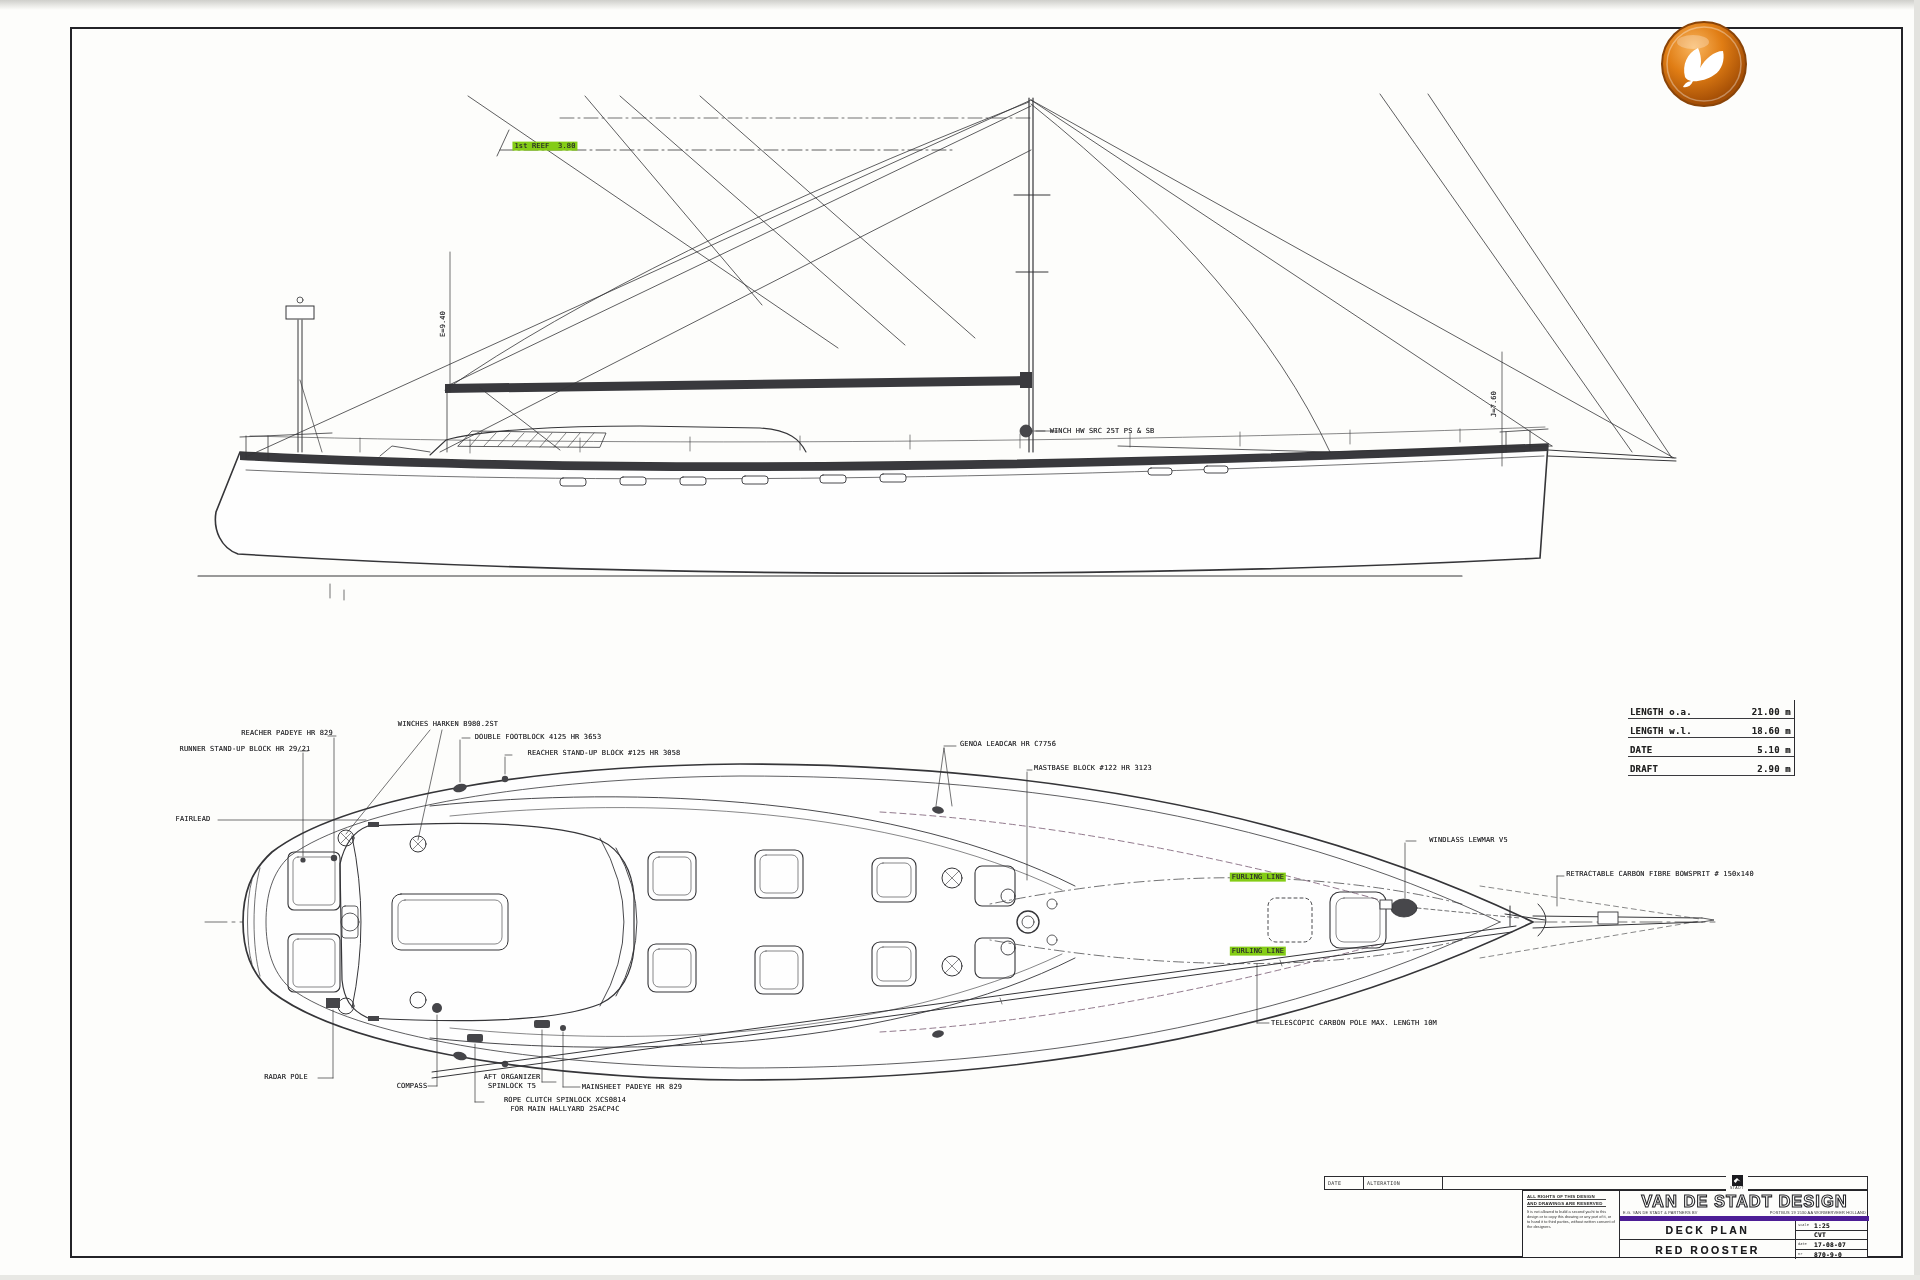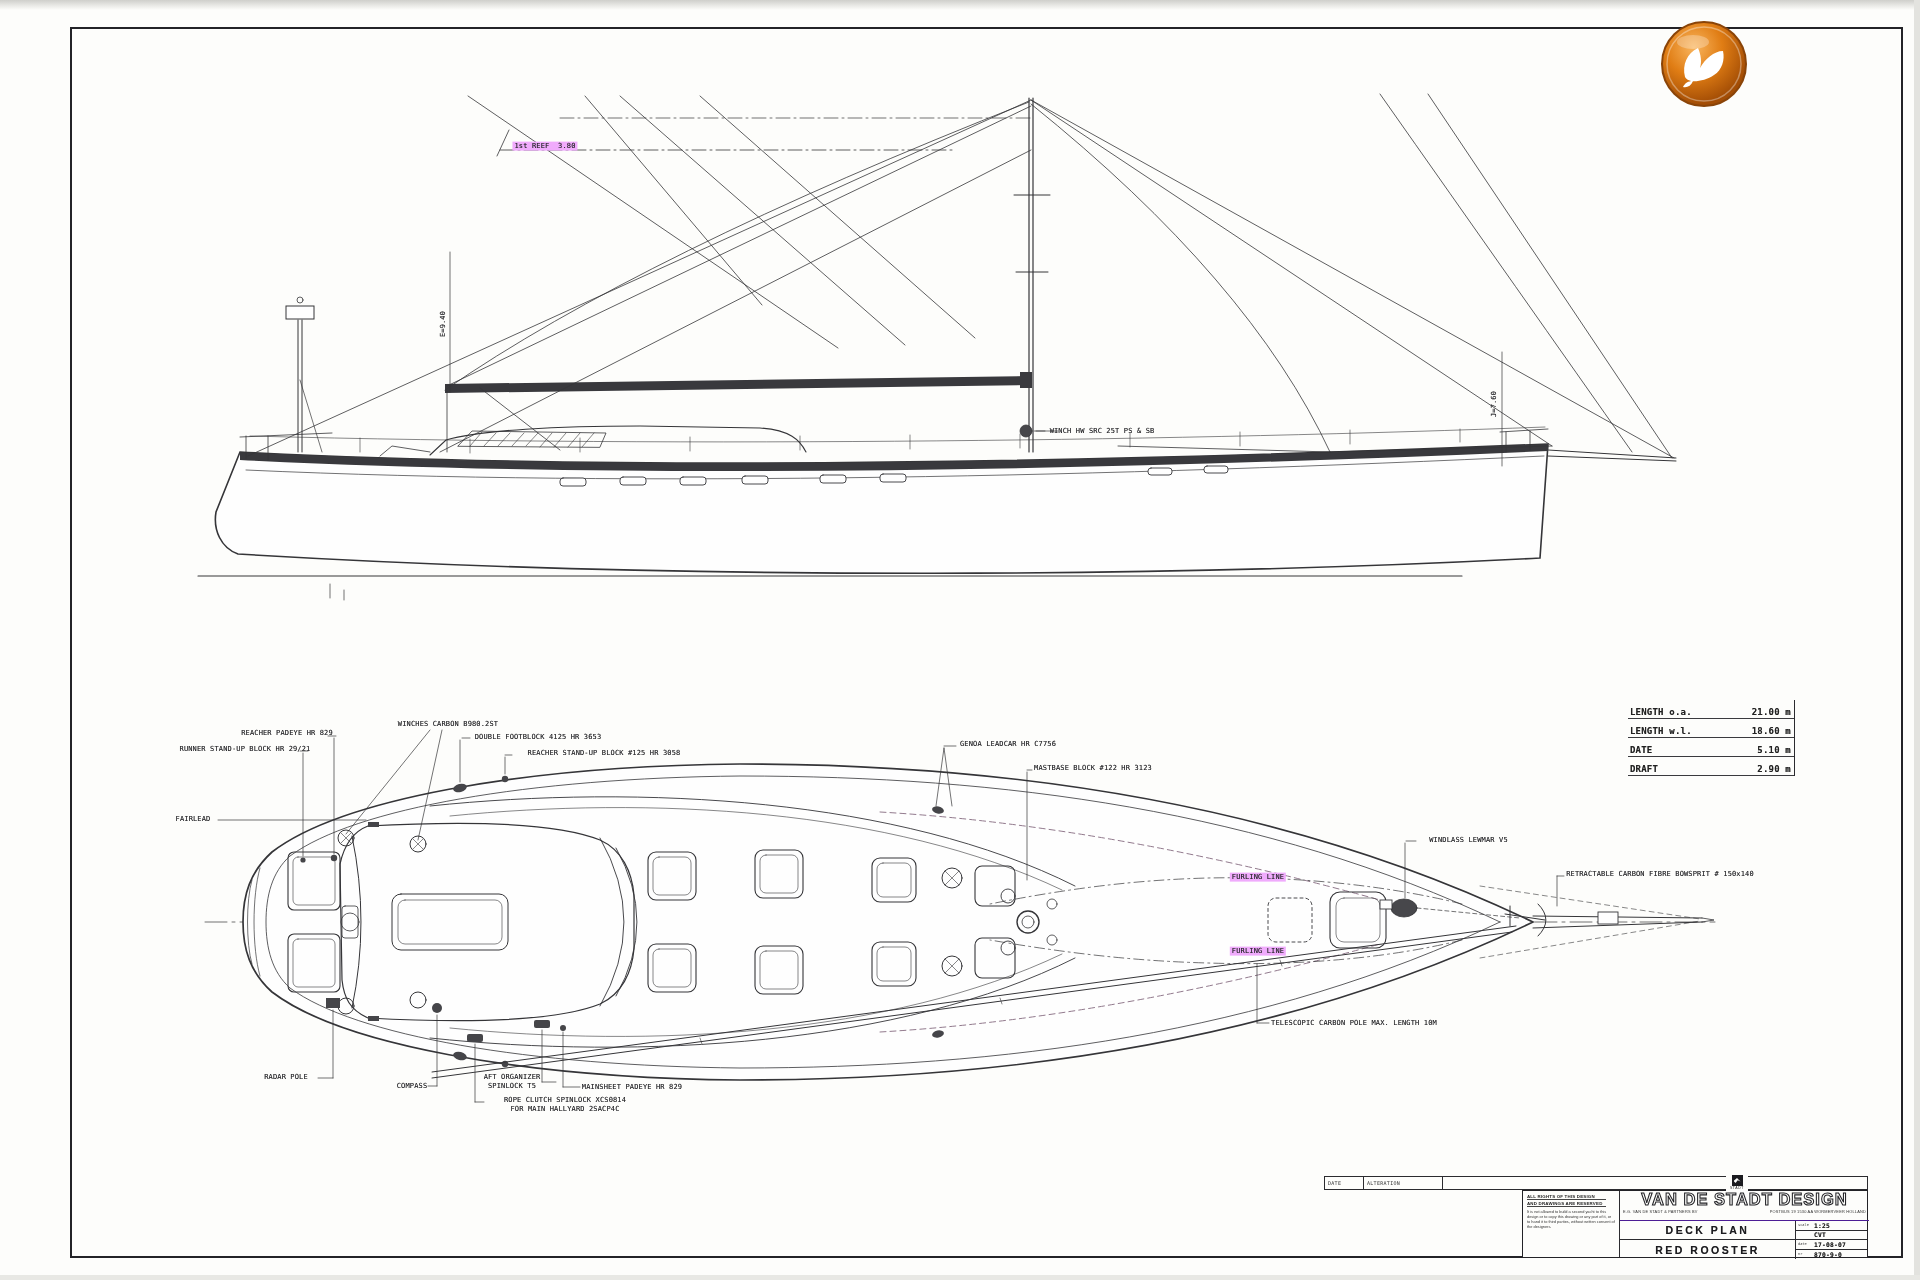--- a/index.html
+++ b/index.html
@@ -9,21 +9,21 @@
     background:linear-gradient(#cfcfcb,#f0f0ed 70%,rgba(255,255,255,0));}
   .scan-right{position:absolute;right:0;top:0;width:6px;height:1280px;background:#e3e3df;}
   .scan-bottom{position:absolute;left:0;bottom:0;width:1920px;height:5px;background:#e8e8e4;}
   .frame{position:absolute;left:70px;top:27px;width:1833px;height:1231px;
     border:2px solid #232327;box-sizing:border-box;}
   svg.draw{position:absolute;left:0;top:0;opacity:.93;}
   .label-layer{position:absolute;left:0;top:0;width:1920px;height:1280px;pointer-events:none;}
   .callout{position:absolute;transform:translate(-50%,-50%);font-family:"DejaVu Sans Mono",monospace;
     font-size:7px;line-height:1.25;letter-spacing:.15px;color:#28282c;white-space:pre;text-align:center;
     text-shadow:0 0 .5px rgba(40,40,40,.55);}
-  .callout.bg{background:#f0abfc;padding:0 2px;}
+  .callout.bg{background:#84cc16;padding:0 2px;}
   .callout.rot{transform:translate(-50%,-50%) rotate(-90deg);}
   
   .dim-table{position:absolute;left:1628px;top:700px;width:166px;border-right:1.4px solid #2b2b2f;
     font-family:"DejaVu Sans Mono",monospace;}
   .dim-row{display:flex;justify-content:space-between;align-items:flex-end;height:17px;
     border-bottom:1px solid #3a3a3e;font-size:9px;font-weight:bold;letter-spacing:.2px;color:#222;
     padding:0 3px 1px 2px;text-shadow:0 0 .5px rgba(40,40,40,.5);gap:16px;}
   
   .rev-band{position:absolute;left:1324px;top:1176px;width:544px;height:14px;
     border:1px solid #2b2b2f;box-sizing:border-box;display:flex;}
@@ -36,21 +36,21 @@
     background:#fdfdfb;clip-path:polygon(0 60%,50% 0,100% 70%,60% 45%,30% 100%);}
   .mini-logo .cap{font-size:3.5px;letter-spacing:.6px;color:#222;}
   .title-block{position:absolute;left:1522px;top:1190px;width:346px;height:68px;
     border:1.6px solid #232327;box-sizing:border-box;background:#fdfdfb;}
   .tb-notes{position:absolute;left:0;top:0;width:97px;height:100%;border-right:1px solid #2b2b2f;
     box-sizing:border-box;padding:3px 4px;}
   .tb-notes .nh{font-size:4.4px;font-weight:bold;letter-spacing:.2px;color:#222;
     border-bottom:.5px solid #444;margin-bottom:.5px;width:90%;}
   .tb-notes .np{margin-top:2.5px;font-size:3.9px;line-height:1.3;color:#333;}
   .tb-company{position:absolute;left:97px;top:0;width:249px;height:30px;box-sizing:border-box;
-    border-bottom:1px solid #4c1d95;display:flex;flex-direction:column;justify-content:flex-start;}
+    border-bottom:5px solid #4c1d95;display:flex;flex-direction:column;justify-content:flex-end;}
   .tb-company .big{font-size:16.5px;font-weight:900;letter-spacing:1px;text-align:center;
     color:#fdfdfb;-webkit-text-stroke:1.05px #232327;line-height:1;margin-bottom:1px;}
   .tb-company .subs{display:flex;justify-content:space-between;padding:0 3px 1px 3px;
     font-size:3.9px;color:#333;letter-spacing:.2px;}
   .tb-title{position:absolute;left:97px;top:30px;width:176px;height:38px;box-sizing:border-box;
     border-right:1px solid #2b2b2f;}
   .tb-title .row{height:19px;box-sizing:border-box;display:flex;align-items:center;justify-content:center;
     font-weight:bold;font-size:10.5px;letter-spacing:2.5px;color:#1c1c20;
     text-shadow:0 0 .6px rgba(30,30,30,.6);}
   .tb-title .row:first-child{border-bottom:1px solid #2b2b2f;}
@@ -266,21 +266,21 @@
   </g>
 </svg>
 
 <div class="label-layer" id="callout-layer">
     <div class="callout bg" style="left: 545px; top: 146px;">1st REEF  3.80</div>
     <div class="callout rot" style="left: 443px; top: 324px;">E=9.40</div>
     <div class="callout rot" style="left: 1494px; top: 404px;">J=7.60</div>
     <div class="callout" style="left: 1102px; top: 431px;">WINCH HW SRC 25T PS &amp; SB</div>
     <div class="callout" style="left: 245px; top: 749px;">RUNNER STAND-UP BLOCK HR 29/21</div>
     <div class="callout" style="left: 287px; top: 733px;">REACHER PADEYE HR 829</div>
-    <div class="callout" style="left: 448px; top: 724px;">WINCHES CARBON B980.2ST</div>
+    <div class="callout" style="left: 448px; top: 724px;">WINCHES HARKEN B980.2ST</div>
     <div class="callout" style="left: 538px; top: 737px;">DOUBLE FOOTBLOCK 4125 HR 3653</div>
     <div class="callout" style="left: 604px; top: 753px;">REACHER STAND-UP BLOCK #125 HR 3058</div>
     <div class="callout" style="left: 193px; top: 819px;">FAIRLEAD</div>
     <div class="callout" style="left: 1008px; top: 744px;">GENOA LEADCAR HR C7756</div>
     <div class="callout" style="left: 1093px; top: 768px;">MASTBASE BLOCK #122 HR 3123</div>
     <div class="callout" style="left: 1457px; top: 840px; padding-left: 23px;">WINDLASS LEWMAR V5</div>
     <div class="callout" style="left: 1660px; top: 874px;">RETRACTABLE CARBON FIBRE BOWSPRIT # 150x140</div>
     <div class="callout bg" style="left: 1258px; top: 877px;">FURLING LINE</div>
     <div class="callout bg" style="left: 1258px; top: 951px;">FURLING LINE</div>
     <div class="callout" style="left: 1354px; top: 1023px;">TELESCOPIC CARBON POLE MAX. LENGTH 10M</div>

